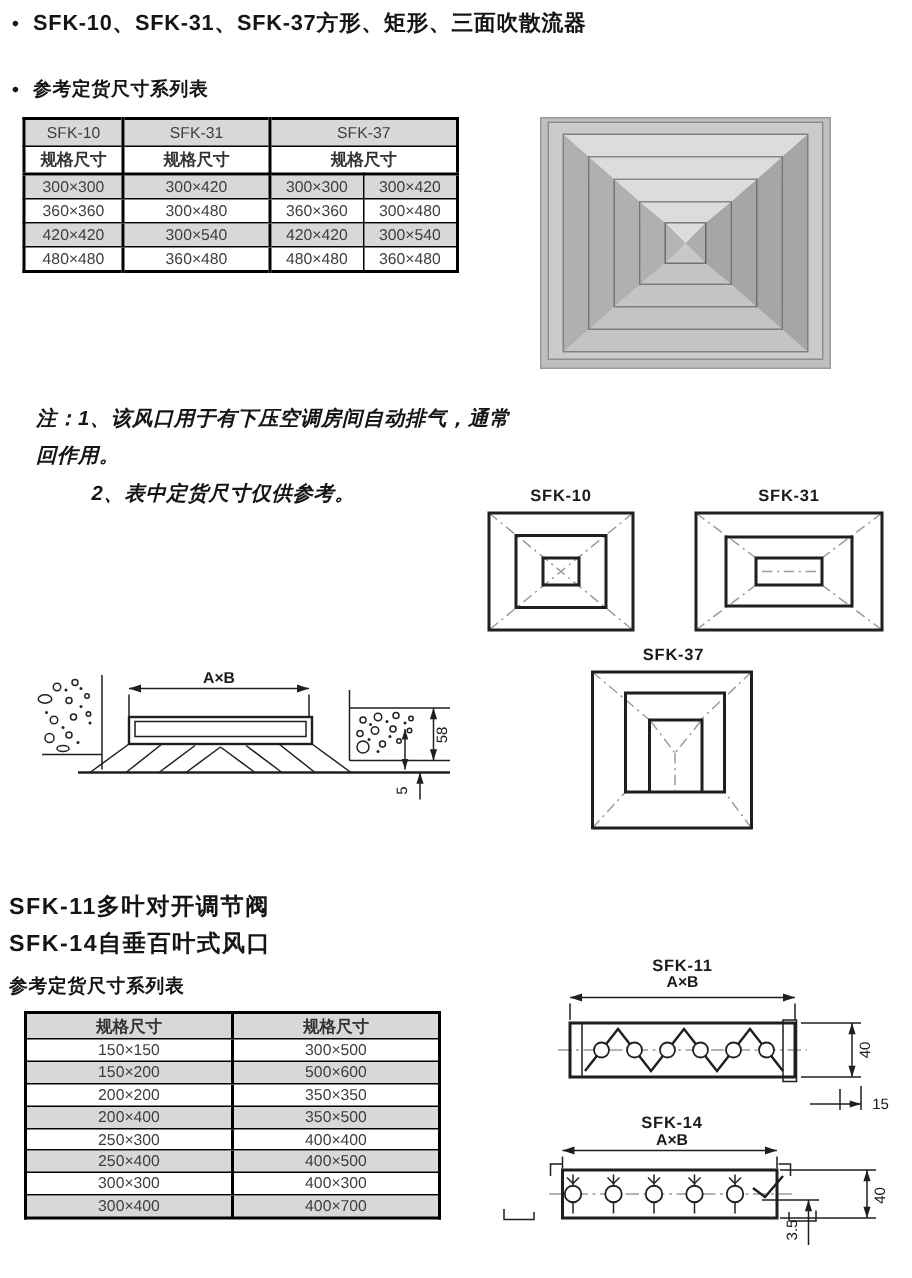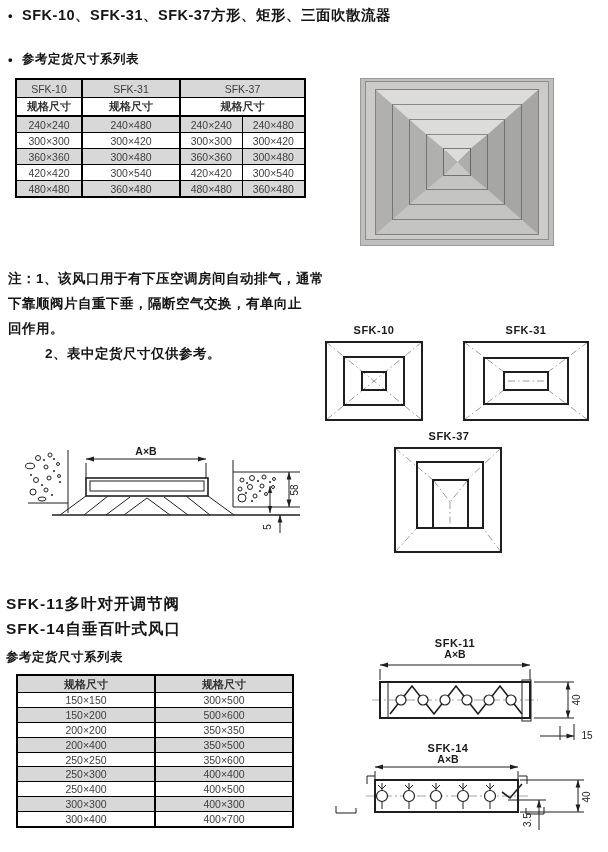--- a/index.html
+++ b/index.html
@@ -11,22 +11,22 @@
   #main-title{left:8px;top:6px;font-size:14.5px;letter-spacing:.5px;}
   #main-subtitle{left:8px;top:51px;font-size:12.5px;letter-spacing:.5px;}
   .bullet{font-size:13px;line-height:1;}
 
   .s2-line{position:absolute;left:6px;font-weight:bold;letter-spacing:1px;font-size:15.5px;}
   #s2-title1{top:594px;}
   #s2-title2{top:619px;}
   #s2-subtitle{top:649px;font-size:12.5px;letter-spacing:.5px;}
 
   
-  .notes{position:absolute;left:8px;top:266px;width:320px;font-size:13.5px;font-weight:bold;
-         line-height:25px;letter-spacing:.5px;}
+  .notes{position:absolute;left:24px;top:266px;width:320px;font-size:13.5px;font-weight:bold;
+         line-height:25px;letter-spacing:.5px;font-style:italic;}
   .notes .indent{padding-left:37px;}
 
   
   table{position:absolute;border-collapse:collapse;table-layout:fixed;text-align:center;
         color:#3d3d3d;border:2px solid #000;}
   th,td{border:1px solid #000;padding:0;font-weight:normal;overflow:hidden;white-space:nowrap;}
   #table1{left:15px;top:78px;width:289px;font-size:10.5px;}
   #table1 th{height:17px;}
   #table1 td{height:15px;}
   #table1 thead tr:first-child th{background:#d8d8d8;}
@@ -105,26 +105,20 @@
         <th colspan="2">SFK-37</th>
       </tr>
       <tr>
         <th class="tr2">规格尺寸</th>
         <th class="tr2">规格尺寸</th>
         <th colspan="2">规格尺寸</th>
       </tr>
     </thead>
     <tbody>
         <tr>
-          <td>240×240</td>
-          <td>240×480</td>
-          <td>240×240</td>
-          <td>240×480</td>
-        </tr>
-        <tr>
           <td>300×300</td>
           <td>300×420</td>
           <td>300×300</td>
           <td>300×420</td>
         </tr>
         <tr>
           <td>360×360</td>
           <td>300×480</td>
           <td>360×360</td>
           <td>300×480</td>
@@ -148,21 +142,20 @@
     <div class="ph-flange"></div>
     <div class="ph s1"></div>
     <div class="ph s2"></div>
     <div class="ph s3"></div>
     <div class="ph s4"></div>
     <div class="ph-center"></div>
   </div>
 
   <div class="notes">
     <div>注：1、该风口用于有下压空调房间自动排气，通常</div>
-    <div>下靠顺阀片自重下垂，隔断空气交换，有单向止</div>
     <div>回作用。</div>
     <div class="indent">2、表中定货尺寸仅供参考。</div>
   </div>
 
   <svg id="sfk10" class="drawing" width="112" height="102" viewBox="0 0 112 102">
     <text x="56" y="10" class="plab">SFK-10</text>
     <line class="dash" x1="8" y1="18" x2="104" y2="96"></line>
     <line class="dash" x1="104" y1="18" x2="8" y2="96"></line>
     <rect class="thick" x="8" y="18" width="96" height="78"></rect>
     <rect class="thick" x="26" y="33" width="60" height="48"></rect>
@@ -295,24 +288,20 @@
         </tr>
         <tr>
           <td>200×200</td>
           <td>350×350</td>
         </tr>
         <tr>
           <td>200×400</td>
           <td>350×500</td>
         </tr>
         <tr>
-          <td>250×250</td>
-          <td>350×600</td>
-        </tr>
-        <tr>
           <td>250×300</td>
           <td>400×400</td>
         </tr>
         <tr>
           <td>250×400</td>
           <td>400×500</td>
         </tr>
         <tr>
           <td>300×300</td>
           <td>400×300</td>

